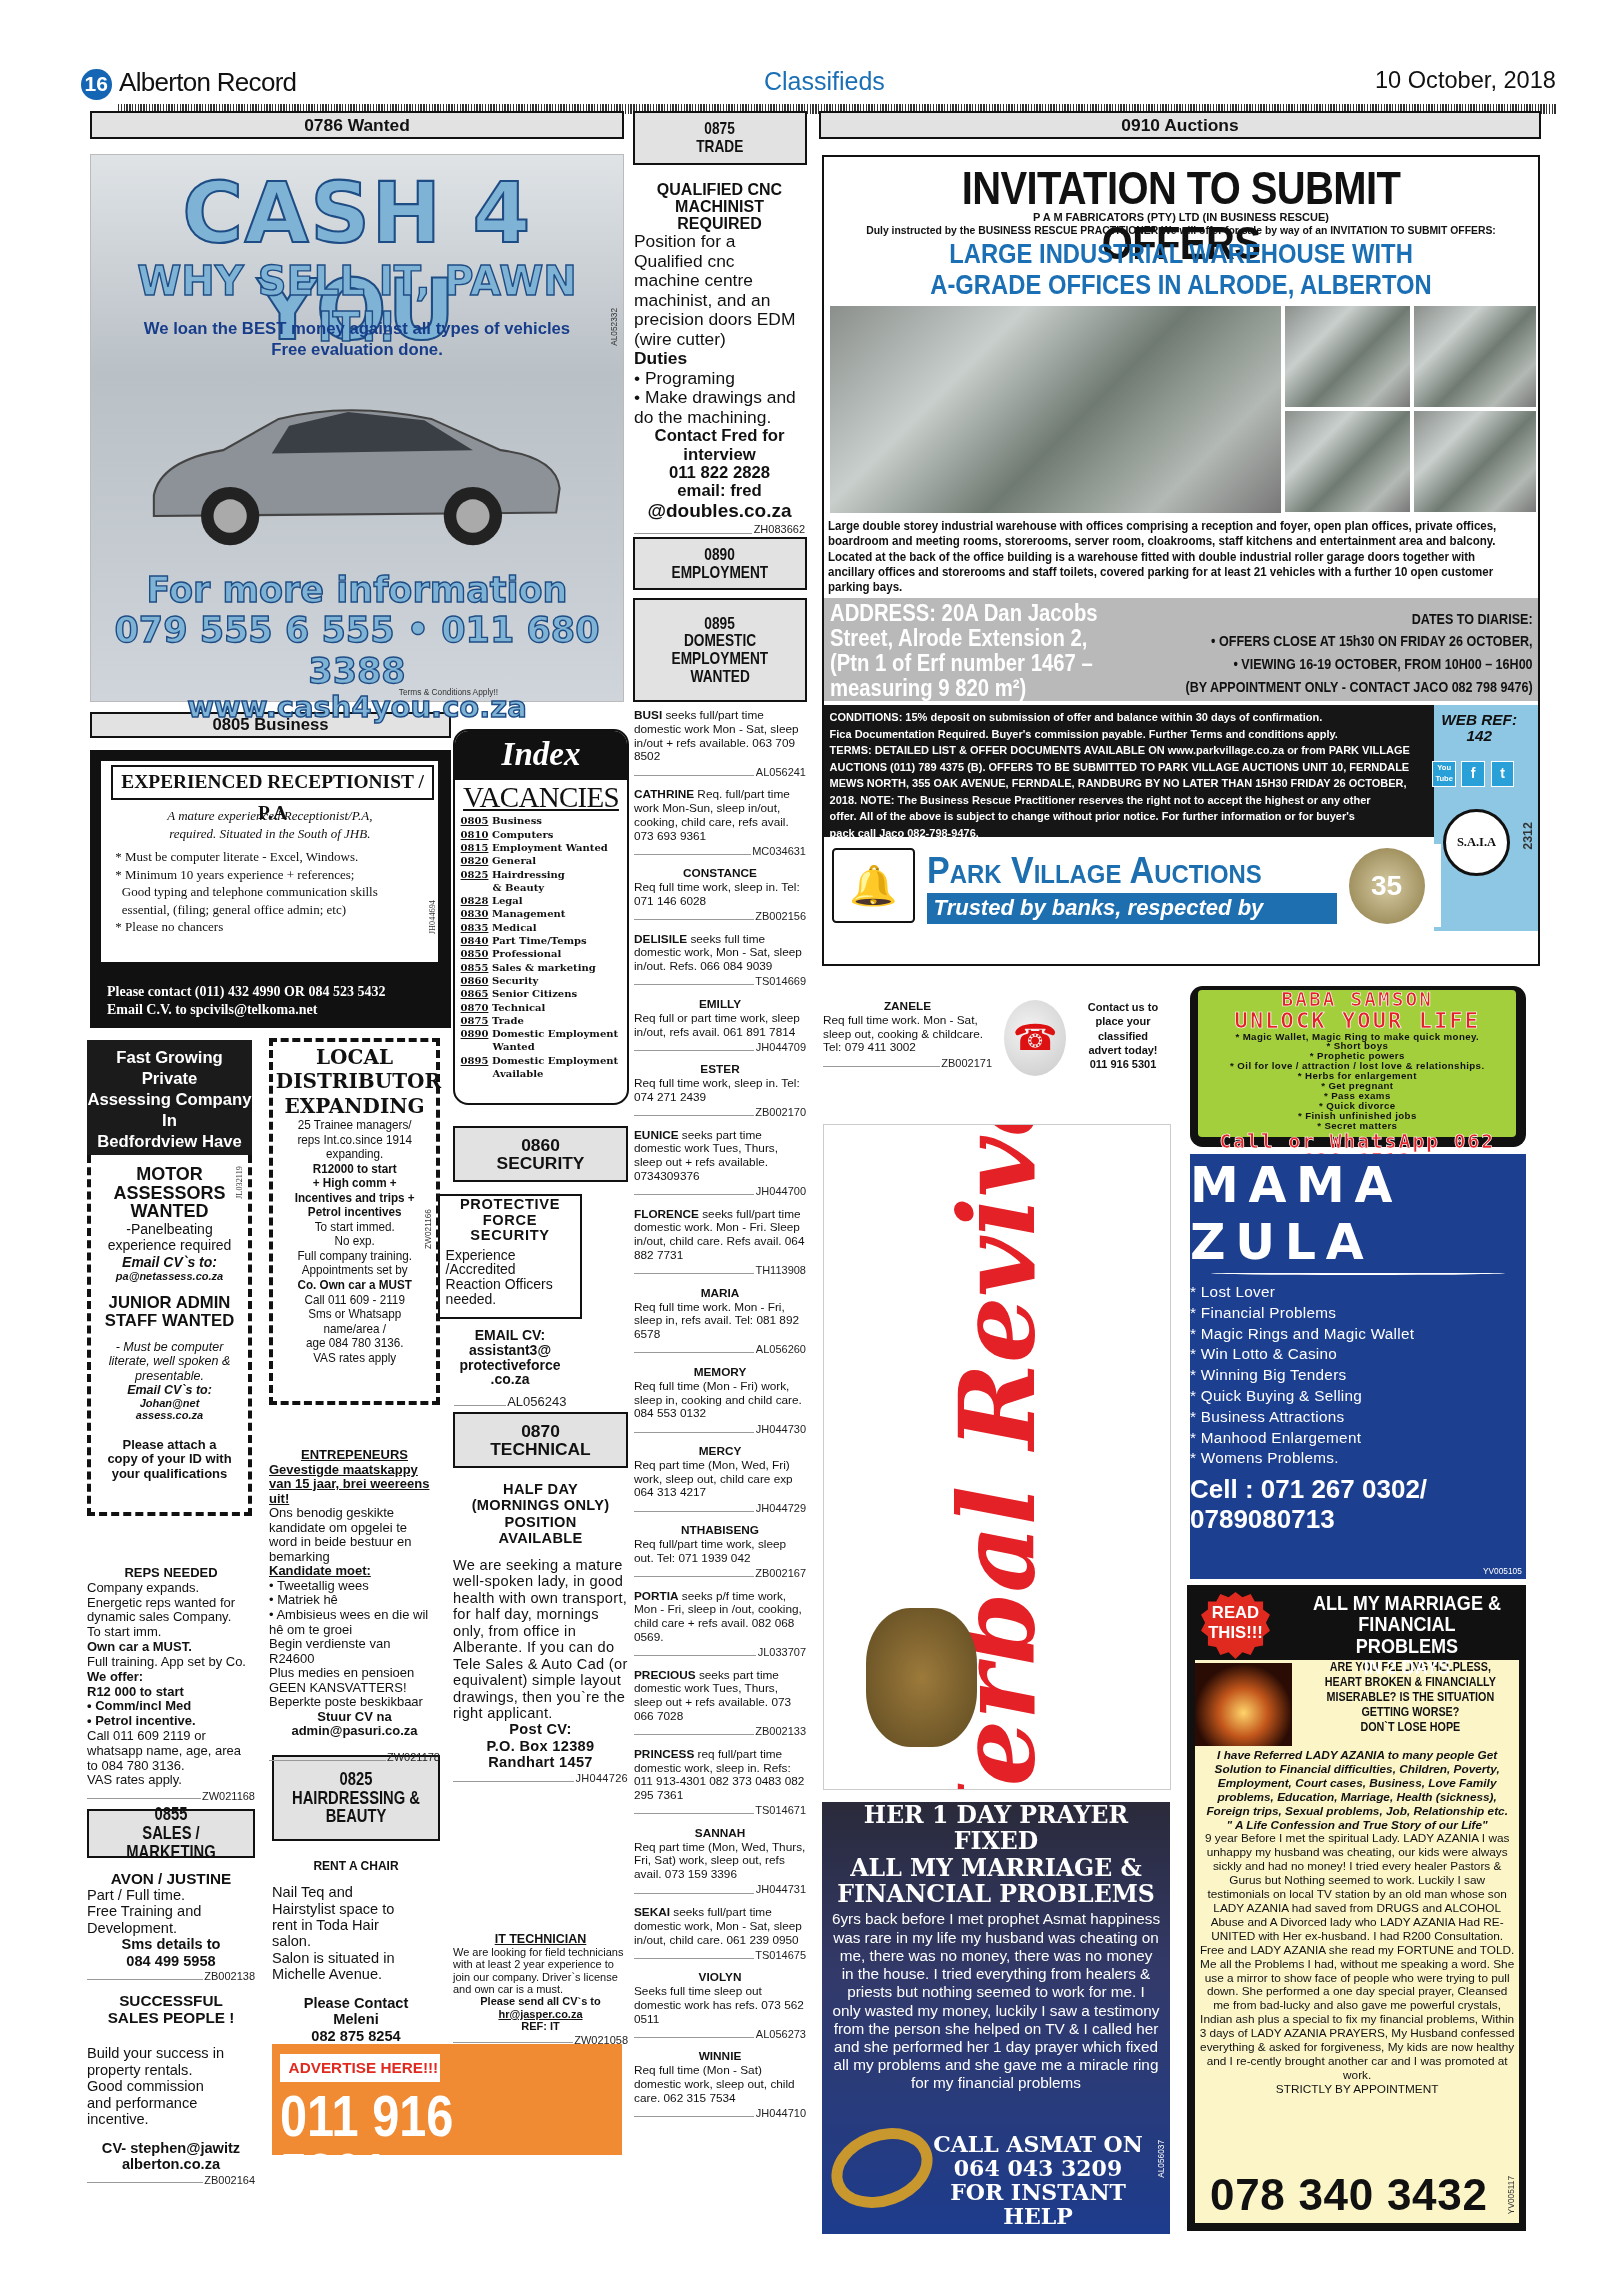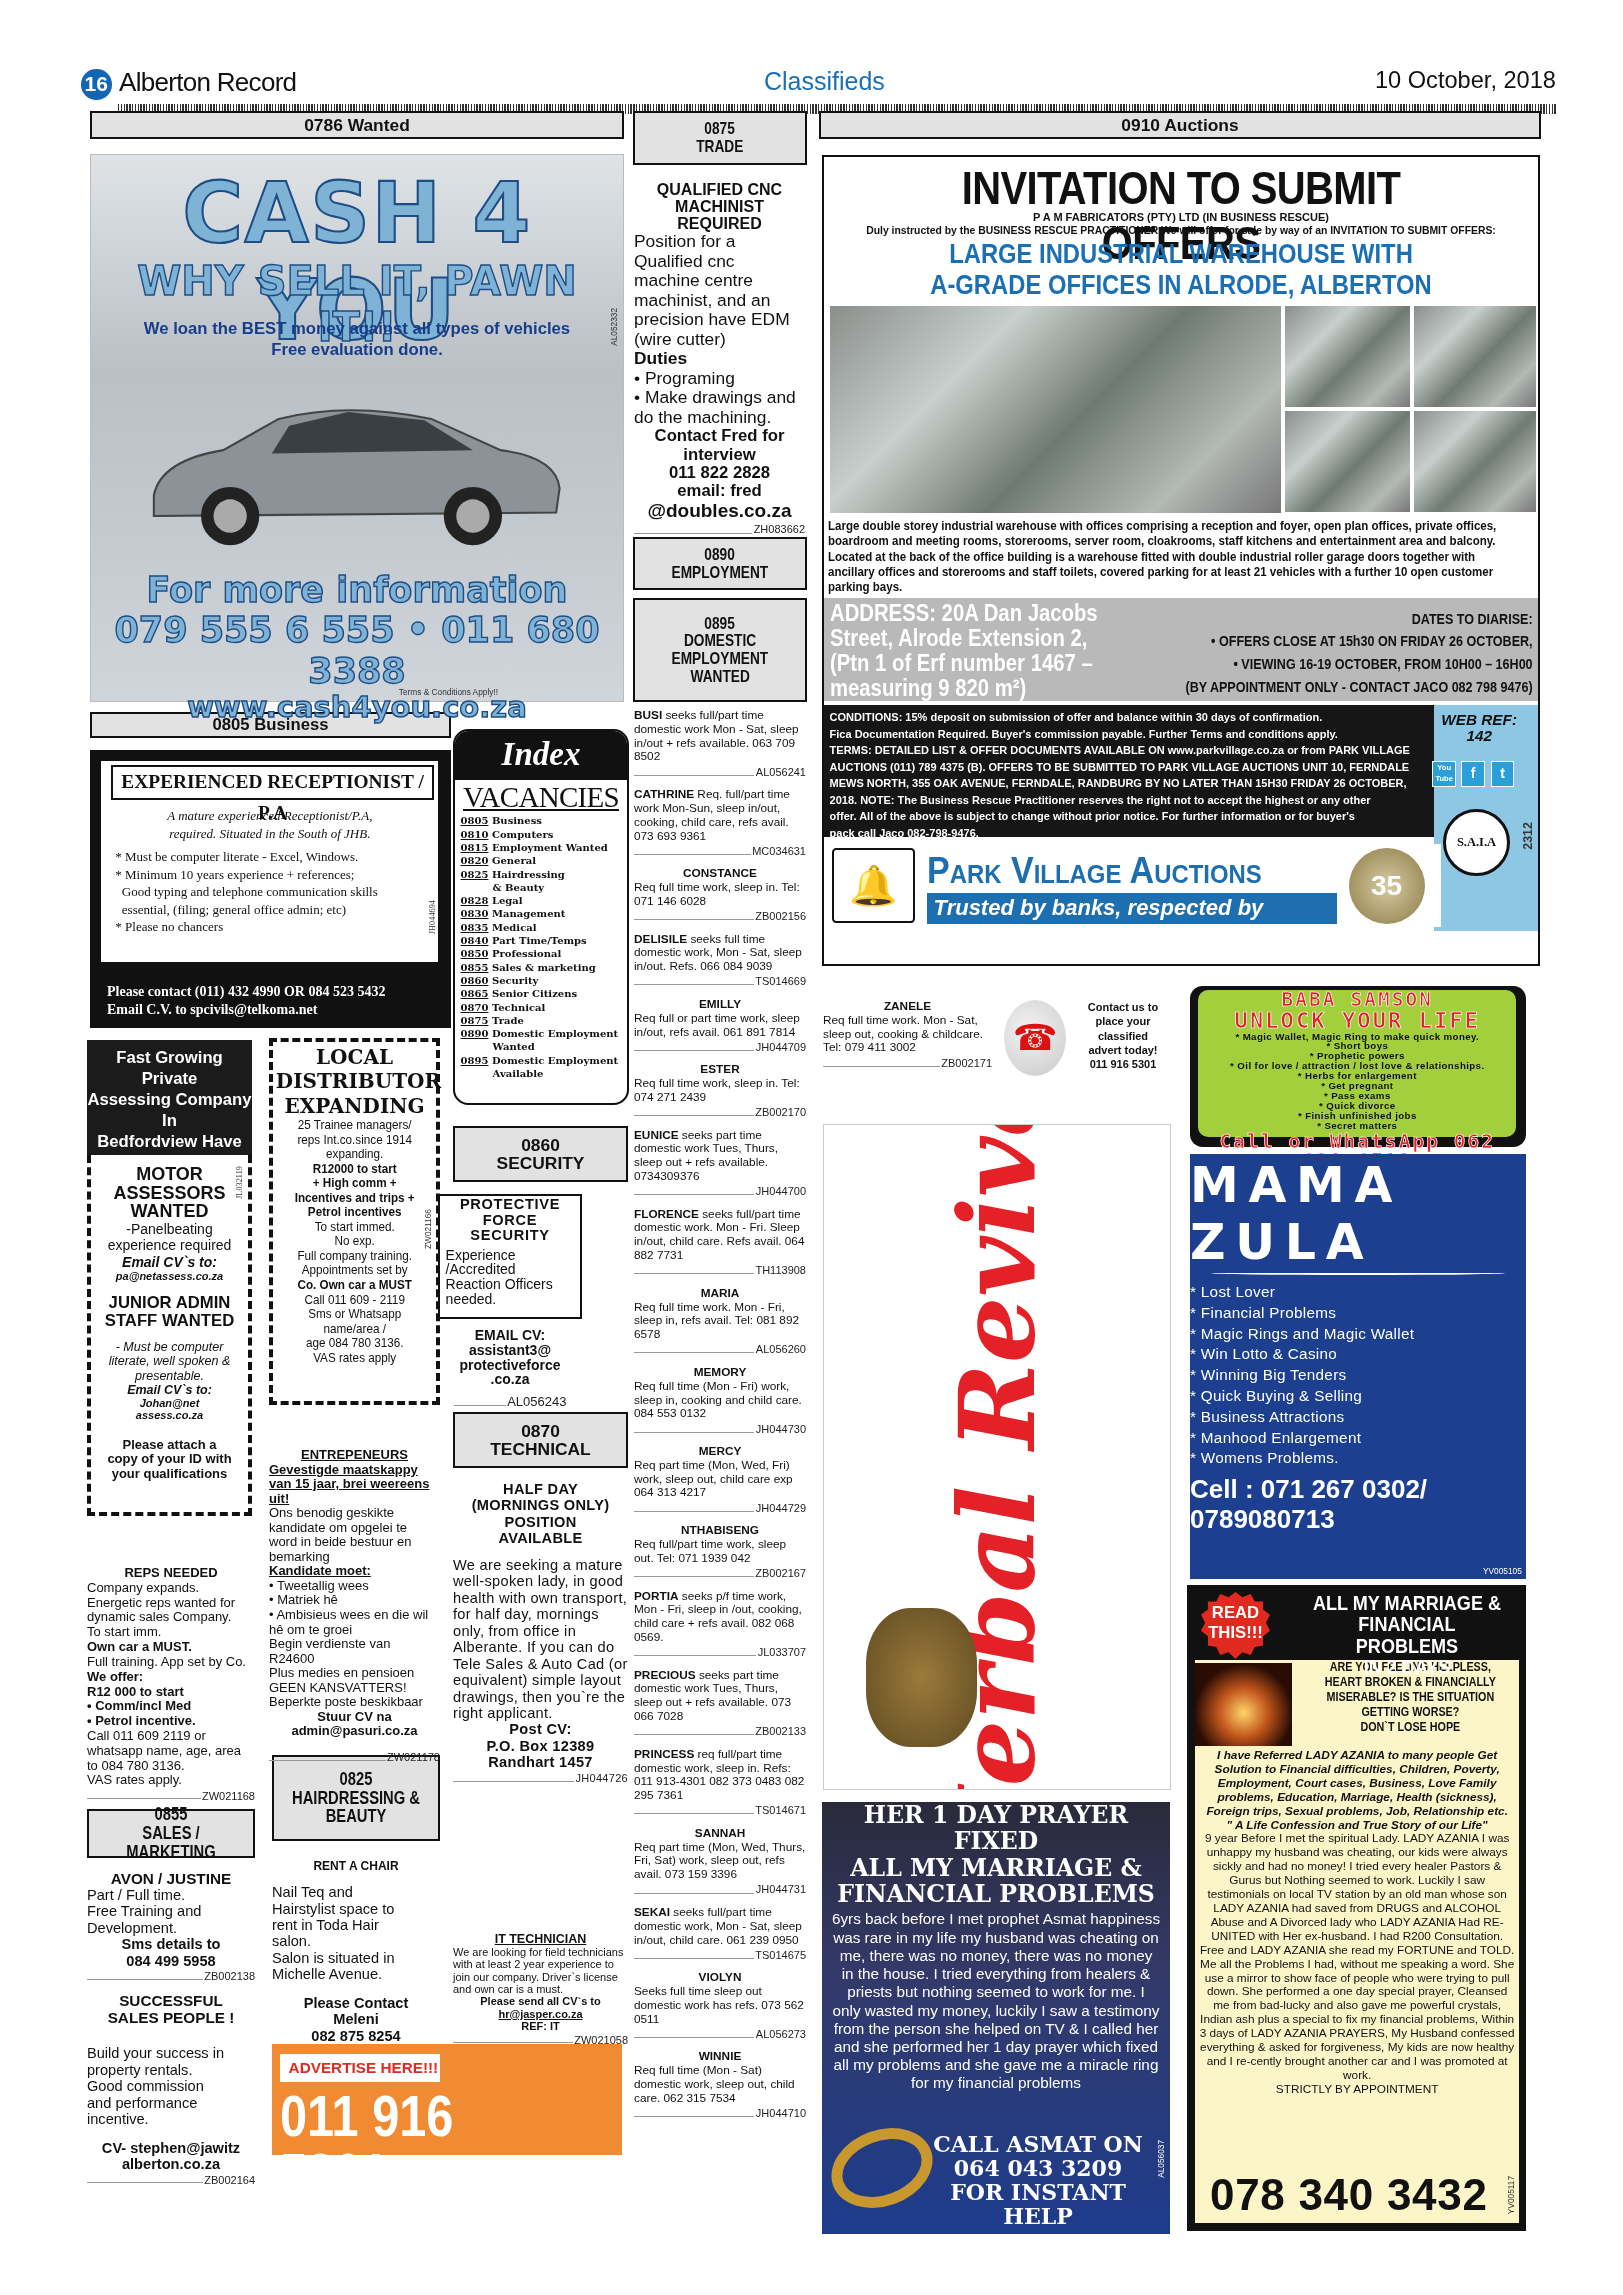--- a/index.html
+++ b/index.html
@@ -57,21 +57,21 @@
 .saia{position:absolute;right:28px;top:652px;width:67px;height:67px;border-radius:50%;border:3.5px solid #111;background:#fff;font-family:"Liberation Serif",serif;font-weight:bold;font-size:12.5px;display:flex;align-items:center;justify-content:center}
 .pv{position:absolute;left:5.6px;top:687px;width:611px;height:83px;background:#fff}
 .pv-bell{position:absolute;left:2.8px;top:4.2px;width:83px;height:75px;border:2.1px solid #111;border-radius:4.2px;background:#fff;display:flex;align-items:center;justify-content:center;font-size:39px}
 .pv-name{position:absolute;left:97px;top:5.6px;width:410px;height:43px;background:#fff;color:#1d6fb0;font-size:37px;font-weight:bold;font-variant:small-caps;line-height:42px;transform:scaleX(.92);transform-origin:left}
 .pv-tag{position:absolute;left:97px;top:49px;width:410px;height:30.5px;background:#1d6fb0;color:#fff;font-size:22px;font-style:italic;font-weight:bold;line-height:30.5px;padding-left:7px}
 .pv-35{position:absolute;left:519px;top:4.2px;width:76px;height:76px;border-radius:50%;background:radial-gradient(#d6cba3,#8c7a45);display:flex;align-items:center;justify-content:center;font-weight:900;font-size:28px;color:#fff}
 .herbal{left:823px;top:1124px;width:348px;height:666px;border:0.7px solid #ccc;background:#fff;overflow:hidden}
 .herbal-word{position:absolute;left:50%;top:50%;font-family:"DejaVu Serif",serif;font-style:italic;font-size:104px;font-weight:bold;color:#e32126;transform:translate(-50%,-50%) rotate(-90deg);white-space:nowrap}
 .contact-ad{left:1000px;top:986px;width:174px;height:104px}
 .baba{left:1190px;top:986px;width:336px;height:161px;background:#111;border-radius:12.5px}
-.baba-in{position:absolute;left:8.3px;top:4.2px;right:9.7px;bottom:9.7px;background:#a4cf3c;border-radius:10px;text-align:center}
+.baba-in{position:absolute;left:8.3px;top:4.2px;right:9.7px;bottom:9.7px;background:#a4cf3c;border-radius:4px;text-align:center}
 .baba-h{font-family:"DejaVu Sans Mono",monospace;font-weight:bold;color:#e32126;-webkit-text-stroke:0.7px #fff;letter-spacing:2.1px;line-height:1}
 .baba-list{font-weight:bold;font-size:9.7px;line-height:1.02;letter-spacing:0.4px}
 .mama{left:1190px;top:1154px;width:336px;height:425px;background:#1d3f8f;color:#fff;text-align:left}
 .mama-title{font-family:"DejaVu Sans",sans-serif;font-weight:900;font-size:49px;letter-spacing:9.7px;margin-top:2.8px}
 .mama-list{font-size:15.3px;line-height:1.36;margin-top:7px;letter-spacing:0.3px}
 .mama-cell{font-weight:bold;font-size:26px;line-height:1.15;margin-top:5.6px}
 .prayer{left:822px;top:1802px;width:348px;height:432px;background:linear-gradient(180deg,#2a2a3a,#333a6a 40%,#1d3c8d);color:#fff;text-align:center}
 .prayer-h{font-family:"DejaVu Serif",serif;font-weight:900;font-size:23.6px;line-height:1.12;padding-top:0}
 .prayer-body{font-size:15.3px;line-height:1.19;padding:2.8px 9.7px}
 .prayer-call{font-family:"DejaVu Serif",serif;font-weight:900;font-size:22px;line-height:1.1;position:absolute;right:14px;bottom:5.6px;width:236px}
@@ -164,21 +164,21 @@
   <div class="c" style="font-weight:bold;font-size:16px;line-height:1.05">
     <div>QUALIFIED CNC</div>
       <div>MACHINIST</div>
       <div>REQUIRED</div>
   </div>
   <div style="font-size:17.4px;line-height:1.12">
     <div>Position for a</div>
       <div>Qualified cnc</div>
       <div>machine centre</div>
       <div>machinist, and an</div>
-      <div>precision have EDM</div>
+      <div>precision doors EDM</div>
       <div>(wire cutter)</div>
     <div style="font-weight:bold">Duties</div>
     <div>• Programing</div>
       <div>• Make drawings and do the machining.</div>
   </div>
   <div class="c" style="font-weight:bold;font-size:16.7px;line-height:1.1">
     <div>Contact Fred for</div>
       <div>interview</div>
       <div>011 822 2828</div>
       <div>email: fred</div>

